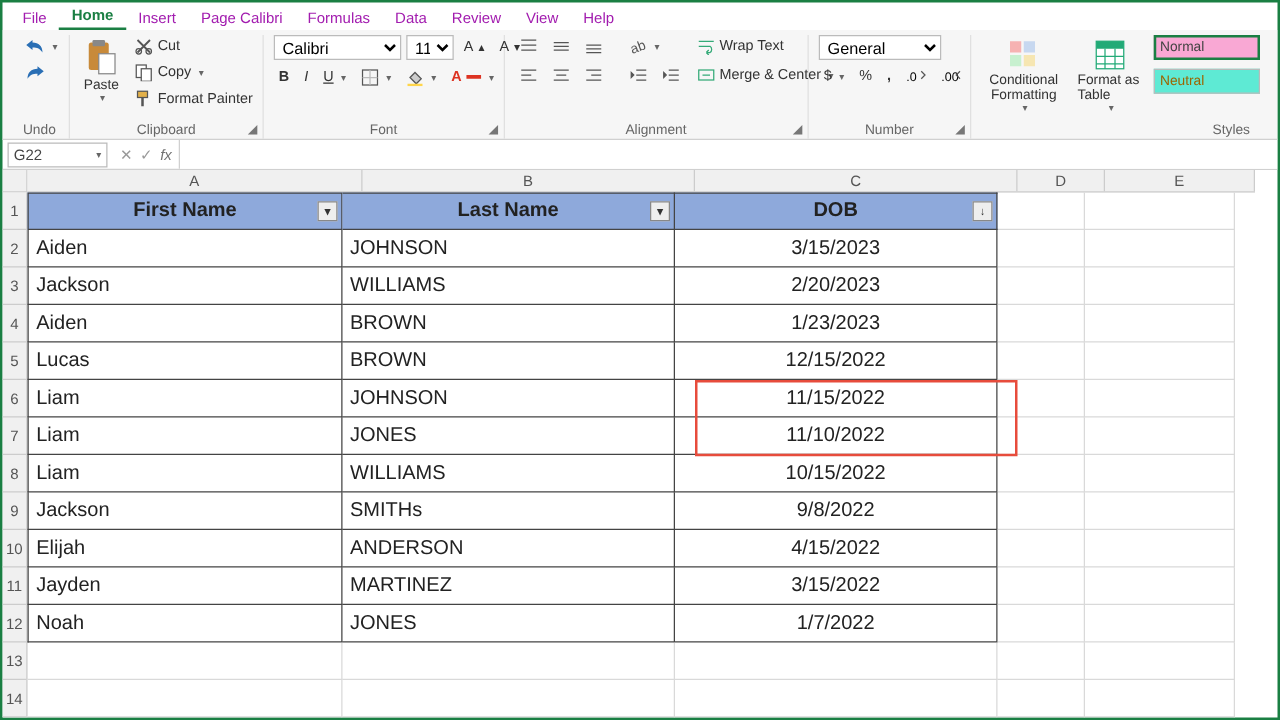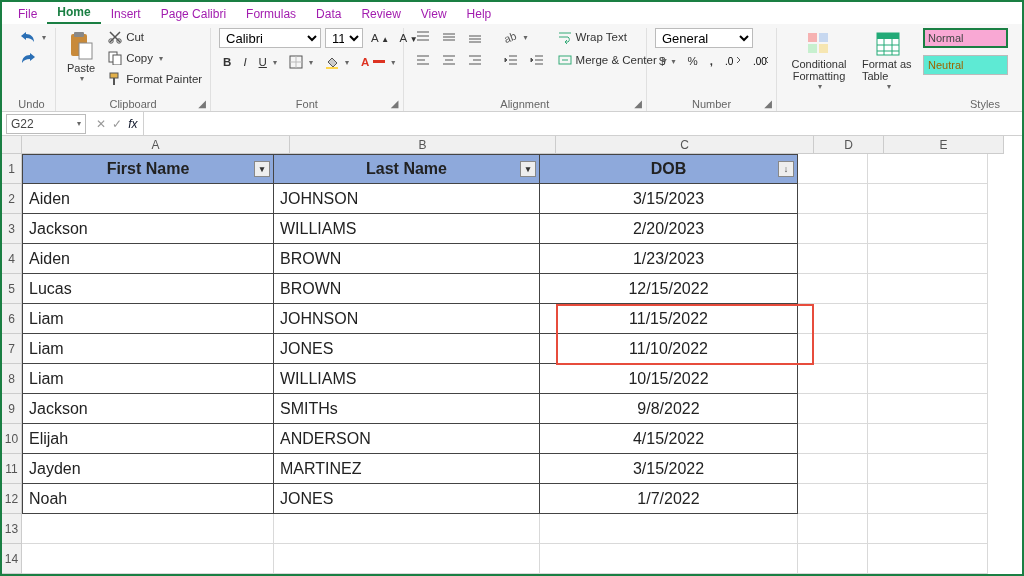--- a/index.html
+++ b/index.html
@@ -119,21 +119,21 @@
     width: 80px;
     border: 1px solid #bbb;
     height: 20px;
     margin: 0 4px;
     padding: 0 4px;
     font-size: 12px;
     display:flex;align-items:center;justify-content:space-between;
   }
   .fb-icons { display:flex; gap:6px; padding:0 6px; color:#999; align-items:center;}
   .fb-icons span { cursor:pointer; }
-  .fx { font-style: italic; color:#0f172a;}
+  .fx { font-style: italic; color:#737373;}
   .formula-input {
     flex:1;
     border:none;
     border-left:1px solid #d0d0d0;
     height:100%;
     padding:0 6px;
     outline:none;
   }
   .corner {
     width: 20px; height: 18px;

